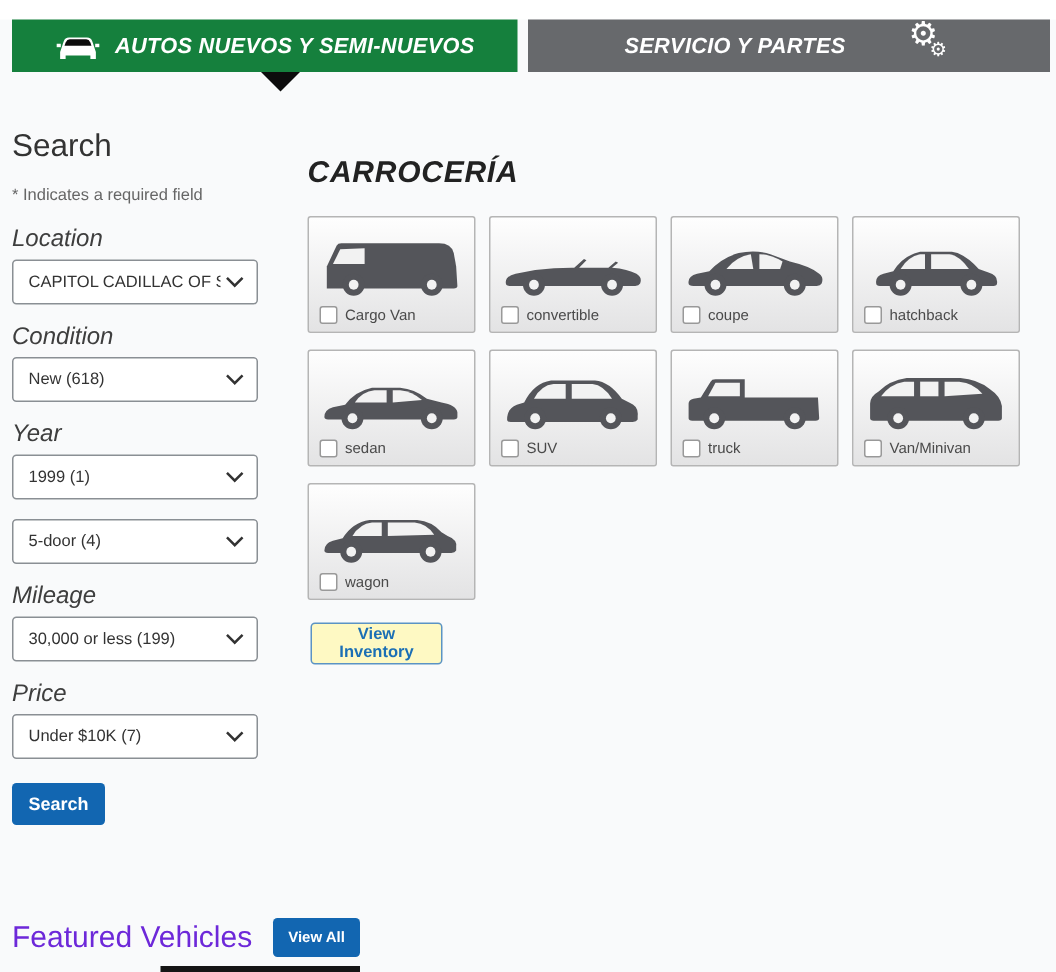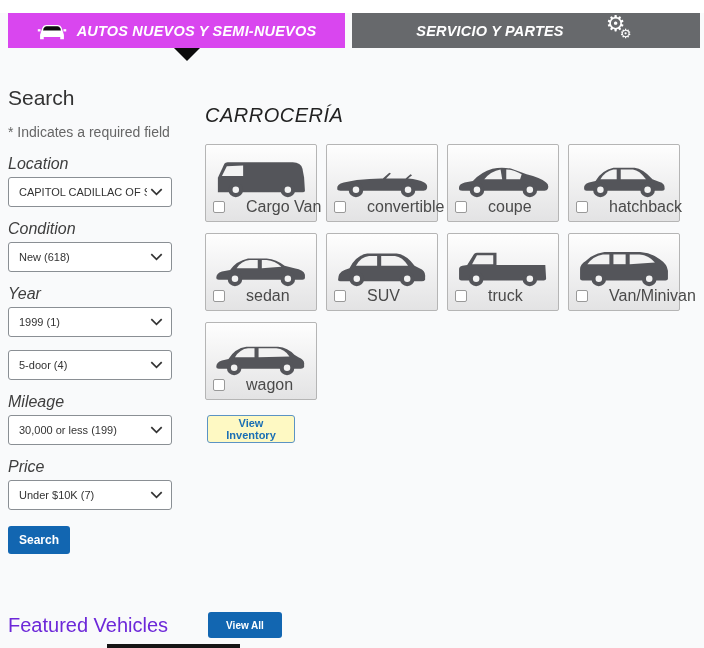--- a/index.html
+++ b/index.html
@@ -4,64 +4,64 @@
 <style>
   html,body{margin:0;padding:0;background:#fff;}
   #screen{position:relative;width:704px;height:648px;background:#f9fafb;overflow:hidden;
           font-family:"Liberation Sans",sans-serif;}
   .top-white{position:absolute;top:0;left:0;right:0;height:13px;background:#ffffff;}
 
   
   .topbar{position:absolute;top:13px;left:8px;display:flex;gap:7px;}
   .tab{height:35px;display:flex;align-items:center;justify-content:center;
        color:#fff;font-style:italic;font-weight:bold;font-size:14.5px;letter-spacing:.2px;cursor:pointer;}
-  .tab-active{width:337px;background:#d946ef;}
+  .tab-active{width:337px;background:#15803d;}
   .tab-inactive{width:348px;background:#67696c;}
   .tab-pointer{position:absolute;left:174px;top:48px;width:0;height:0;
        border-left:13px solid transparent;border-right:13px solid transparent;border-top:13px solid #0c0c0c;}
   .car-front-icon{margin-right:10px;display:inline-flex;}
   .gears-icon{margin-left:42px;position:relative;width:30px;height:30px;color:#fff;
        font-family:"DejaVu Sans",sans-serif;font-style:normal;}
   .gear-big{position:absolute;left:0;top:-3px;font-size:22px;line-height:22px;}
   .gear-small{position:absolute;left:14px;top:11px;font-size:13px;line-height:13px;}
 
   
   .sidebar{position:absolute;left:8px;top:86px;width:164px;}
   .sidebar-title{font-size:21px;color:#333;font-weight:400;margin:0 0 14px 0;}
-  .required-note{font-size:14px;color:#666;margin:0 0 15px 0;}
+  .required-note{font-size:11px;color:#666;margin:0 0 15px 0;}
   .field{margin-bottom:13px;}
   .field-label{display:block;font-size:16px;color:#3e3e3e;margin-bottom:4px;font-style:italic;}
   .select{box-sizing:border-box;height:30px;border:1px solid #8a8f94;border-radius:3px;background:#fff;
           display:flex;align-items:center;padding:0 8px 0 10px;cursor:pointer;}
   .select-value{flex:1;font-size:11px;color:#333;white-space:nowrap;overflow:hidden;margin-right:3px;}
   .chevron{flex:none;}
   .btn-primary{display:inline-block;background:#1266b1;color:#fff;font-weight:bold;border:none;
           border-radius:3px;cursor:pointer;font-family:"Liberation Sans",sans-serif;}
   .search-btn{width:62px;height:28px;font-size:12px;margin-top:3px;}
 
   
   .main{position:absolute;left:205px;top:104px;width:480px;}
-  .main-title{font-size:20px;font-style:italic;font-weight:normal;color:#222;letter-spacing:.5px;margin:0;}
+  .main-title{font-size:20px;font-style:italic;font-weight:bold;color:#222;letter-spacing:.5px;margin:0;}
   .tile-grid{margin-top:17px;display:grid;grid-template-columns:repeat(4,112px);gap:11px 9px;width:475px;}
   .tile{box-sizing:border-box;width:112px;height:78px;border:1px solid #b5b5b5;border-radius:2px;
         background:linear-gradient(#fefefe,#e3e3e4);position:relative;cursor:pointer;}
   .tile-art{height:54px;display:flex;align-items:flex-end;justify-content:center;}
   .tile-art svg{display:block;}
   .tile-foot{position:absolute;left:7px;bottom:5px;display:flex;align-items:center;gap:5px;}
   .tile-checkbox{appearance:none;-webkit-appearance:none;width:12px;height:12px;margin:0;
         border:1px solid #999;border-radius:2px;background:#fff;cursor:pointer;}
-  .tile-label{font-size:16px;color:#4a4a4a;white-space:nowrap;margin-left:16px;}
+  .tile-label{font-size:10px;color:#4a4a4a;white-space:nowrap;}
   .view-inventory{box-sizing:border-box;margin-top:15px;margin-left:2px;width:88px;height:28px;
         background:#fef9c3;border:1px solid #5b93c4;border-radius:3px;color:#1b6fb5;font-weight:bold;
         font-size:11px;cursor:pointer;font-family:"Liberation Sans",sans-serif;}
 
   
   .footer{position:absolute;left:8px;top:612px;display:flex;align-items:center;gap:14px;}
   .footer-title{font-size:20px;color:#6d28d9;font-weight:400;margin:0;}
-  .view-all-btn{height:26px;padding:0 18px;font-size:10px;margin-left:26px;}
+  .view-all-btn{height:26px;padding:0 10px;font-size:10px;}
   .bottom-strip{position:absolute;left:107px;top:644px;width:133px;height:4px;background:#151515;}
 </style>
 </head>
 <body>
 
 <div id="screen">
   <div class="top-white"></div>
 
   <div class="topbar">
     <div class="tab tab-active">

